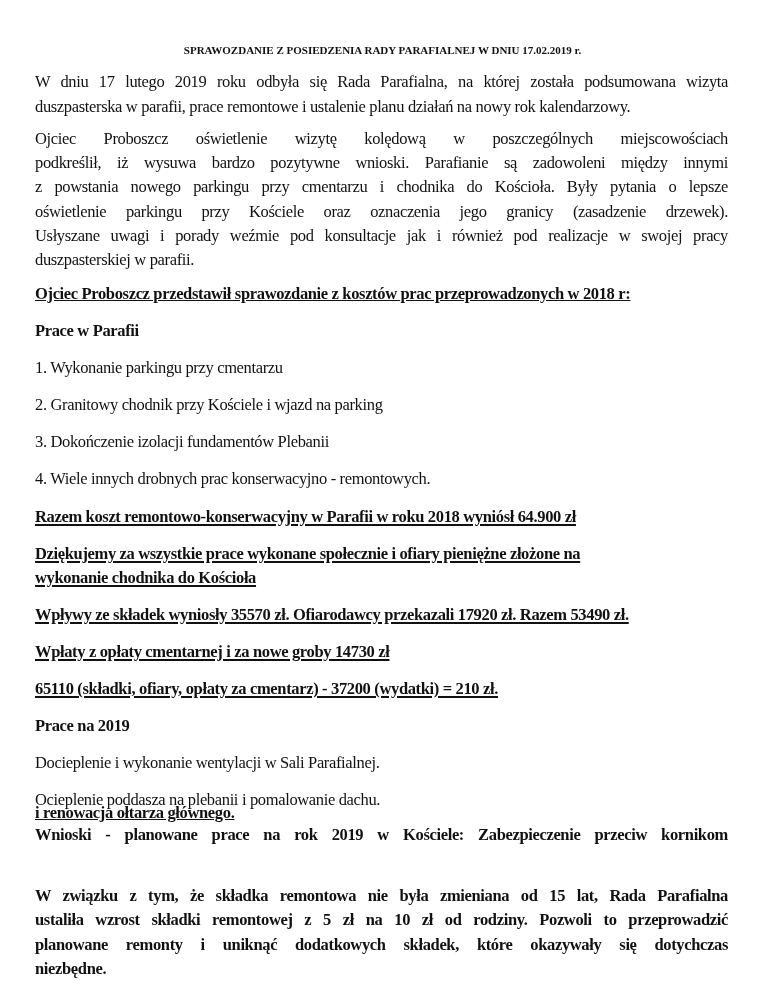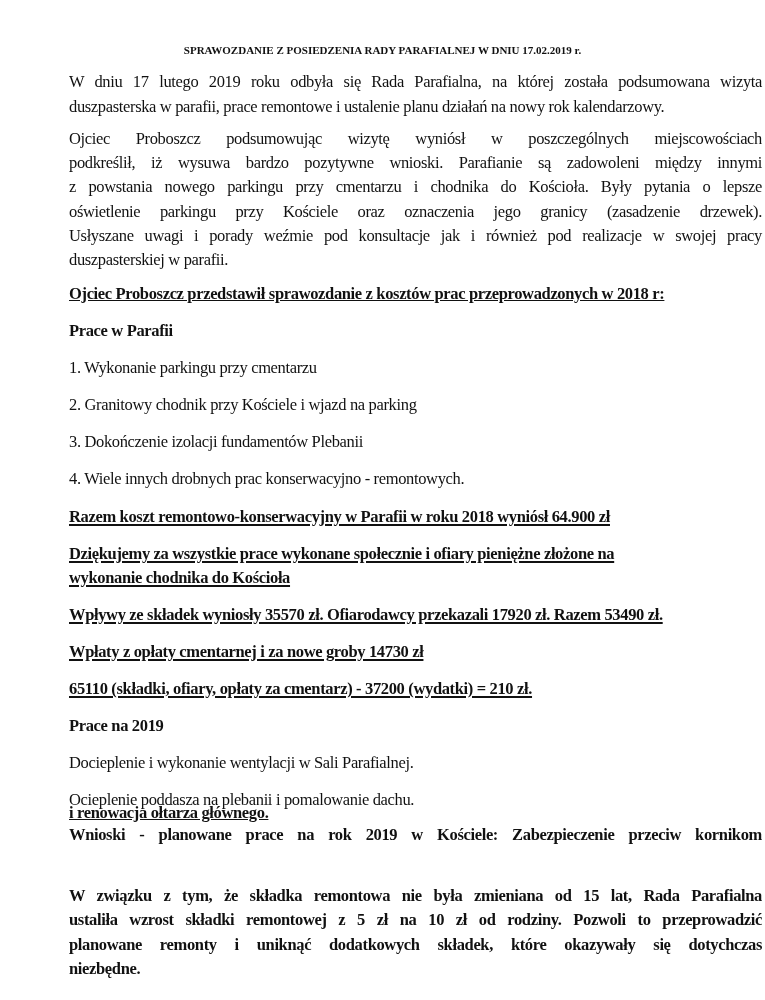--- a/index.html
+++ b/index.html
@@ -6,33 +6,33 @@
     body {
       width: 765px; height: 1000px; overflow: hidden; position: relative;
       font-family: "Liberation Serif", serif; color: #111111;
     }
     .page { position: absolute; left: 35px; top: 0; width: 695px; }
     .line { position: absolute; left: 0; white-space: nowrap; font-size: 16.5px; line-height: 20px; }
     .just { width: 693px; text-align: justify; text-align-last: justify; white-space: normal; }
     .b { font-weight: bold; }
     .u { text-decoration: underline; text-decoration-thickness: 1.5px; text-underline-offset: 2px; }
     .title { left: 0; width: 695px; text-align: center; font-weight: bold; font-size: 11px; }
-    .cond { letter-spacing: -0.35px; margin-left: 34px; }
+    .cond { letter-spacing: -0.35px; }
   </style>
 </head>
 <body>
 
 <div class="page">
 
   <div class="line title" style="top:40px;">SPRAWOZDANIE Z POSIEDZENIA RADY PARAFIALNEJ W DNIU 17.02.2019 r.</div>
 
   <div class="line just cond" style="top:72px;">W dniu 17 lutego 2019 roku odbyła się Rada Parafialna, na której została podsumowana wizyta</div>
   <div class="line cond" style="top:97px;">duszpasterska w parafii, prace remontowe i ustalenie planu działań na nowy rok kalendarzowy.</div>
 
-  <div class="line just cond" style="top:129px;">Ojciec Proboszcz podsumowując wizytę wyniósł w poszczególnych miejscowościach</div>
+  <div class="line just cond" style="top:129px;">Ojciec Proboszcz oświetlenie wizytę kolędową w poszczególnych miejscowościach</div>
   <div class="line just cond" style="top:153px;">podkreślił, iż wysuwa bardzo pozytywne wnioski. Parafianie są zadowoleni między innymi</div>
   <div class="line just cond" style="top:177px;">z powstania nowego parkingu przy cmentarzu i chodnika do Kościoła. Były pytania o lepsze</div>
   <div class="line just cond" style="top:202px;">oświetlenie parkingu przy Kościele oraz oznaczenia jego granicy (zasadzenie drzewek).</div>
   <div class="line just cond" style="top:226px;">Usłyszane uwagi i porady weźmie pod konsultacje jak i również pod realizacje w swojej pracy</div>
   <div class="line cond" style="top:250px;">duszpasterskiej w parafii.</div>
 
   <div class="line b cond" style="top:284px;text-decoration:underline;">Ojciec Proboszcz przedstawił sprawozdanie z kosztów prac przeprowadzonych w 2018 r:</div>
   <div class="line b cond" style="top:321px;">Prace w Parafii</div>
 
   <div class="line cond" style="top:358px;">1. Wykonanie parkingu przy cmentarzu</div>

